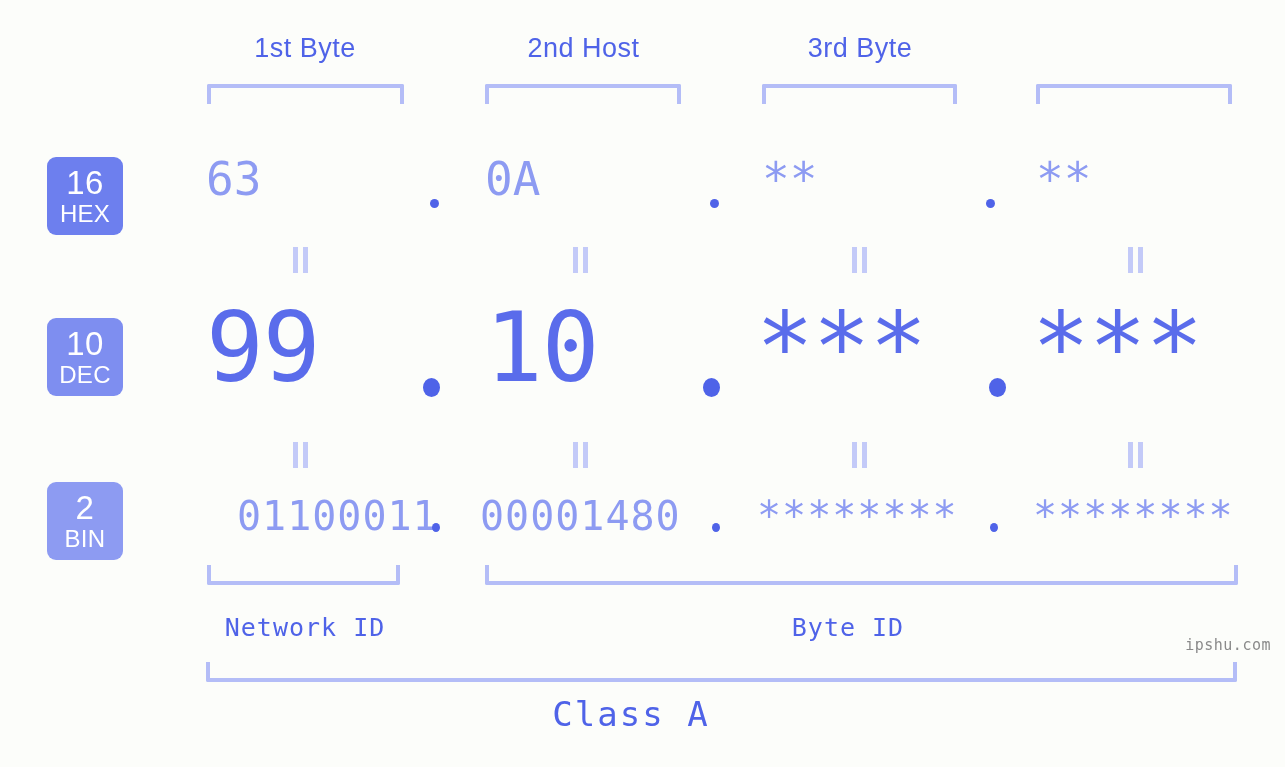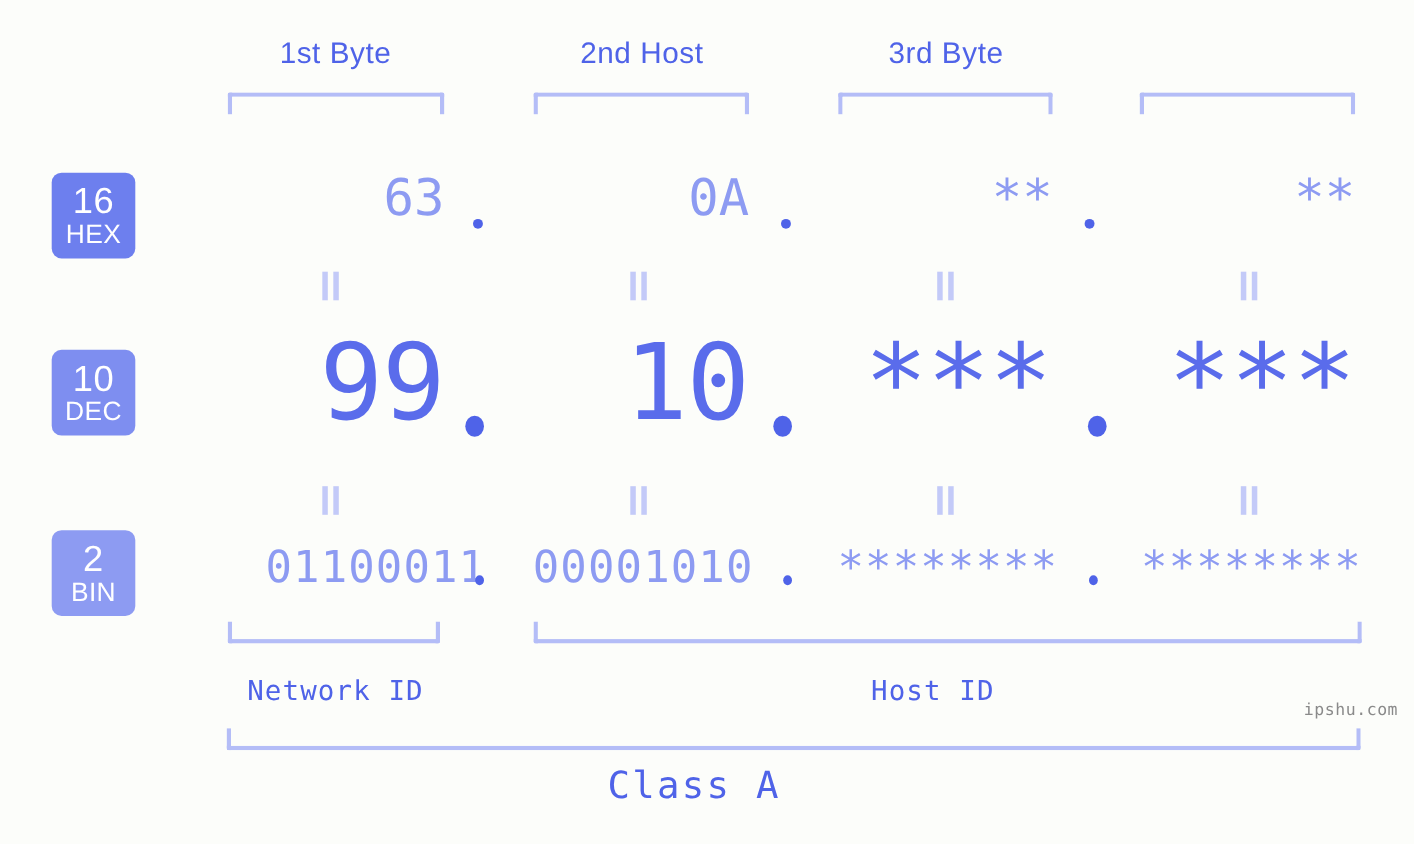--- a/index.html
+++ b/index.html
@@ -77,21 +77,21 @@
   .badge .badge-name {
     font-size: 24px;
     font-weight: 400;
     margin-top: 3px;
     letter-spacing: 0.3px;
   }
 
   
   .row-value {
     position: absolute;
-    text-align: right;
+    text-align: left;
     white-space: nowrap;
     font-family: "DejaVu Sans Mono", monospace;
     color: #8d9bf2;
   }
   .row-hex .row-value {
     font-size: 46px;
     color: #8d9bf2;
   }
   .row-dec .row-value {
     font-size: 96px;
@@ -240,33 +240,33 @@
       <i class="l"></i>
       <i class="r"></i>
     </div>
 
   <div class="row-bin">
     <div class="badge" style="top:482px; background:#8d9bf2;">
       <span class="badge-num">2</span>
       <span class="badge-name">BIN</span>
     </div>
     <div class="row-value" style="left:200px; top:493px; width:205px;margin-left:37px;">01100011</div>
-    <div class="row-value" style="left:480px; top:493px; width:205px;">00001010</div>
+    <div class="row-value" style="left:480px; top:493px; width:205px;">00001480</div>
     <div class="row-value" style="left:757px; top:493px; width:205px;">********</div>
     <div class="row-value" style="left:1033px; top:493px; width:205px;">********</div>
 
     <div class="dot dot-tiny" style="left:432px; top:523px;"></div>
     <div class="dot dot-tiny" style="left:712px; top:523px;"></div>
     <div class="dot dot-tiny" style="left:990px; top:523px;"></div>
   </div>
 
   <div class="bracket bracket-bottom" style="left:207px; top:565px; width:193px;"></div>
   <div class="bracket bracket-bottom" style="left:485px; top:565px; width:753px;"></div>
 
   <div class="section-label" style="left:205px; top:613px; width:200px;">Network ID</div>
-  <div class="section-label" style="left:748px; top:613px; width:200px;">Host ID</div>
+  <div class="section-label" style="left:748px; top:613px; width:200px;">Byte ID</div>
 
   <div class="bracket bracket-bottom" style="left:206px; top:662px; width:1031px;"></div>
   <div class="class-label" style="left:531px; top:694px; width:200px;">Class A</div>
 
   <div class="watermark">ipshu.com</div>
 
 </div>
 
 </body></html>

